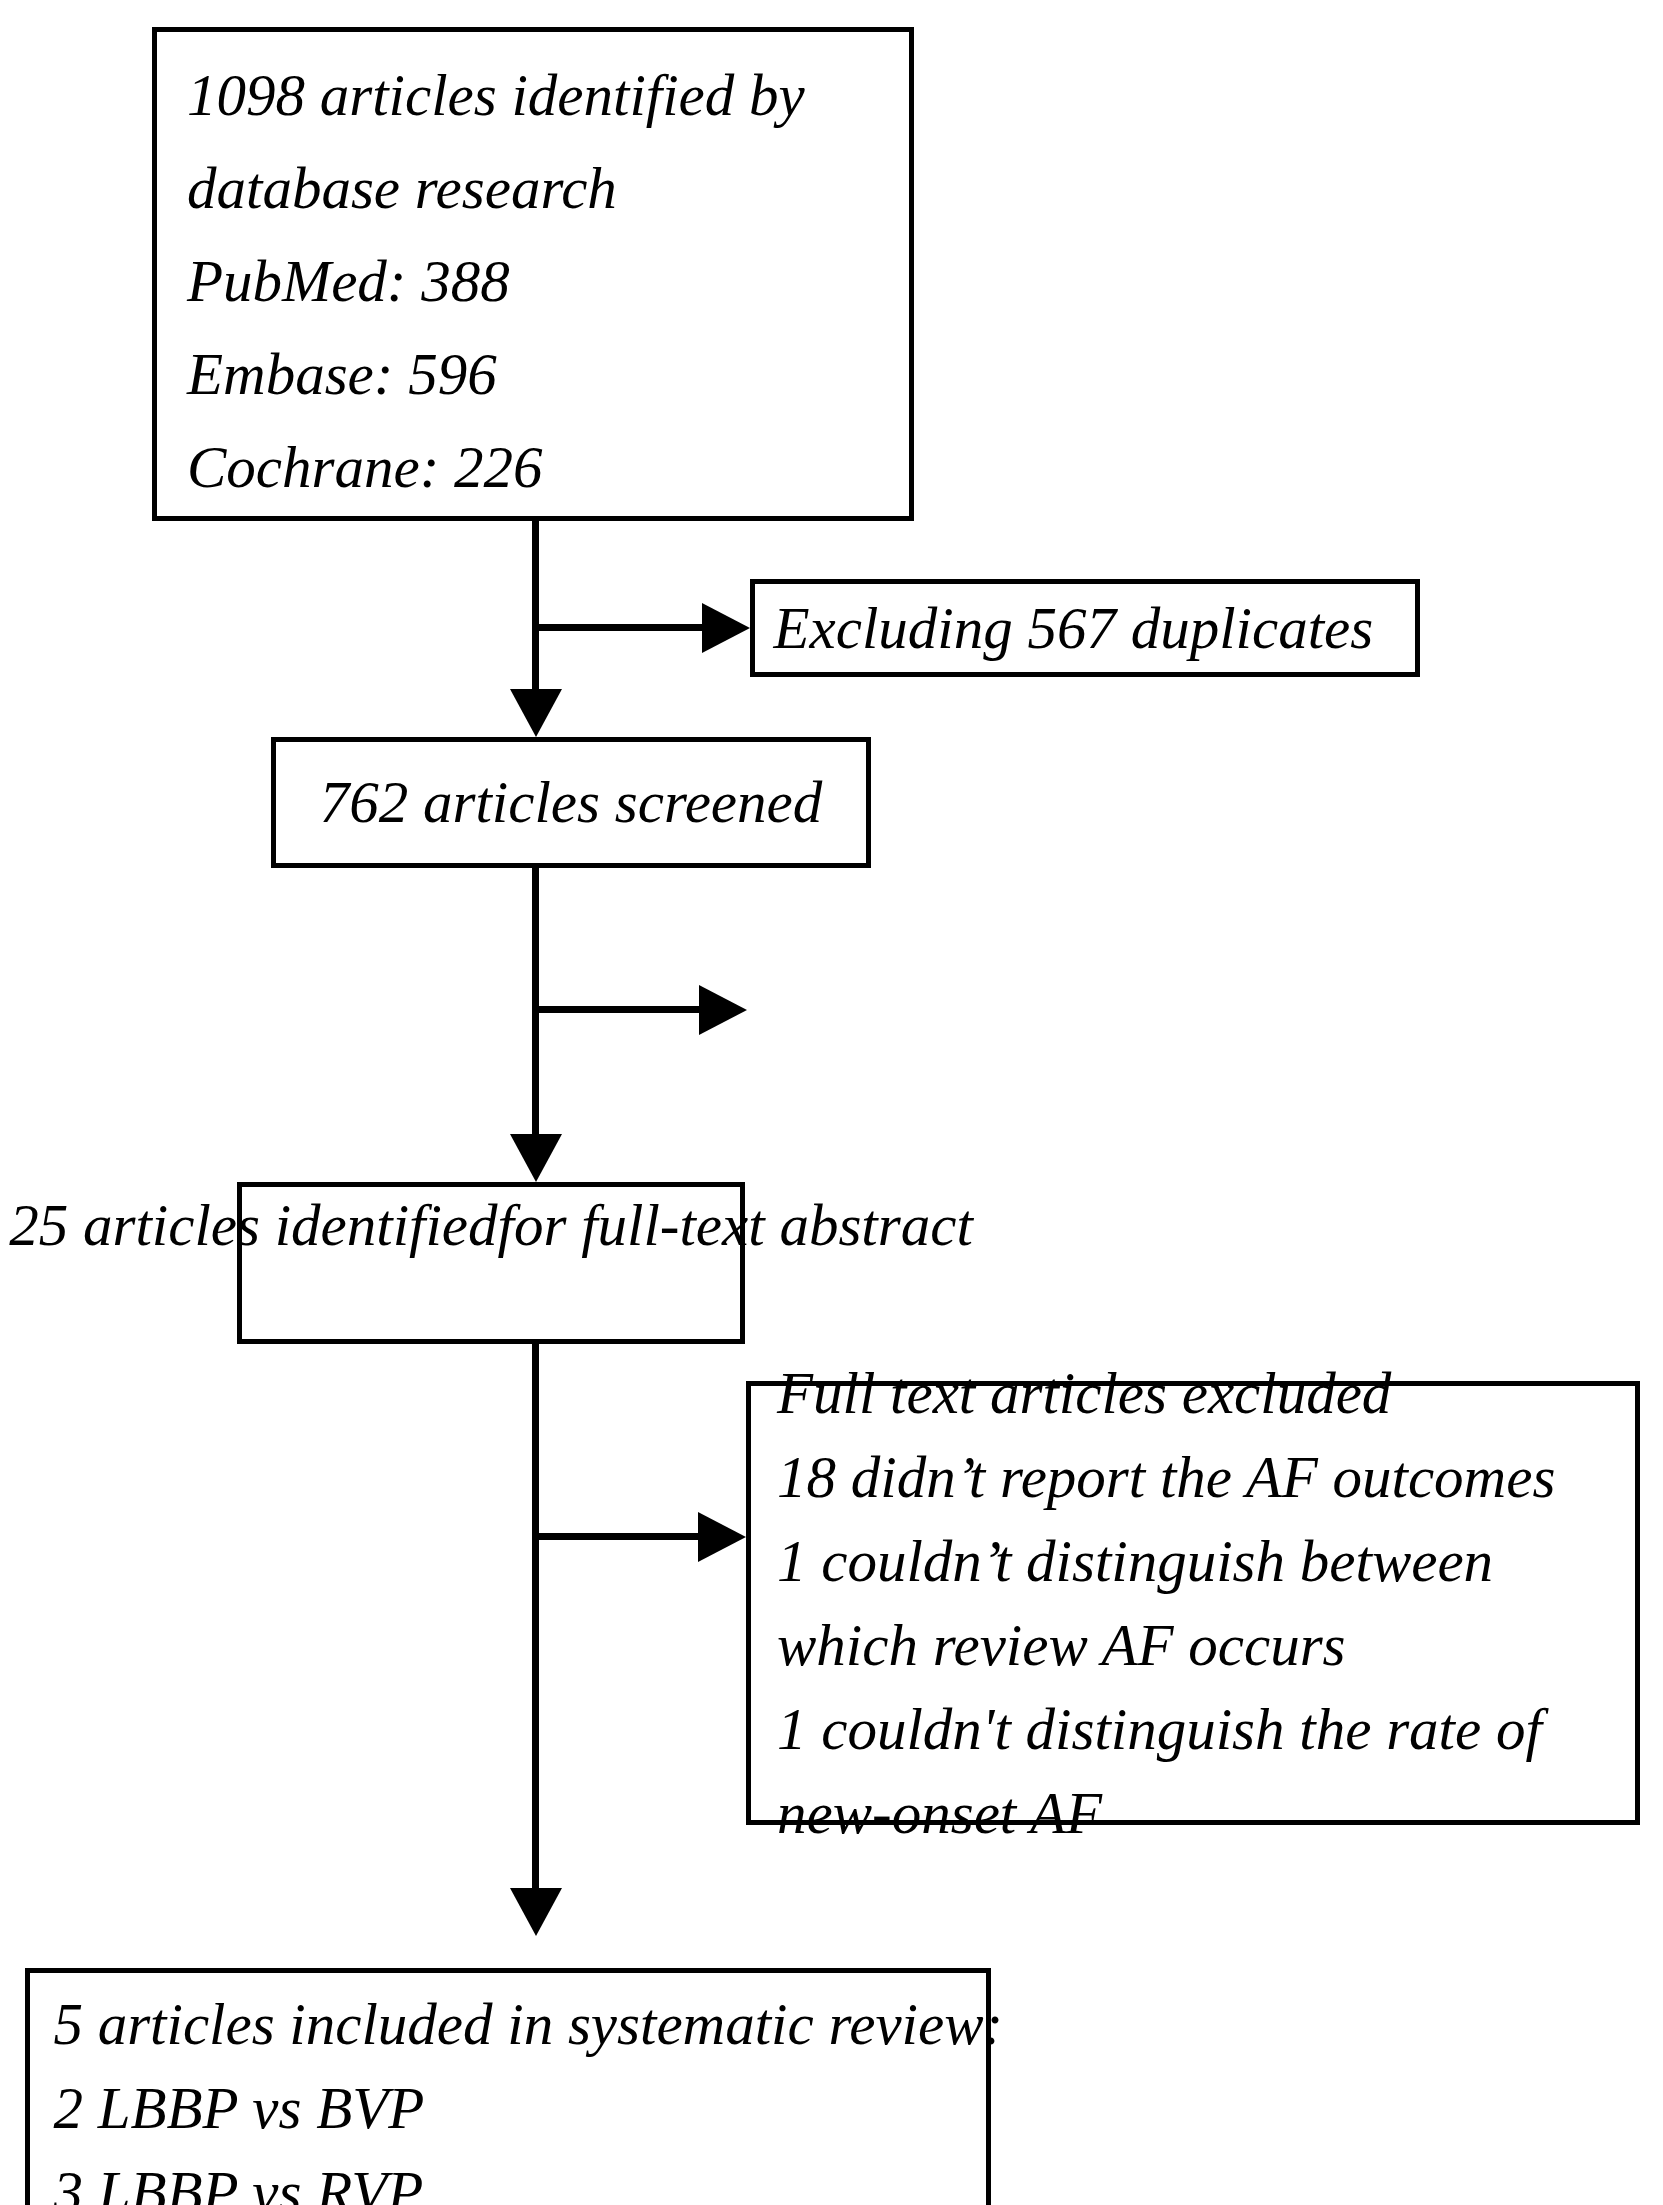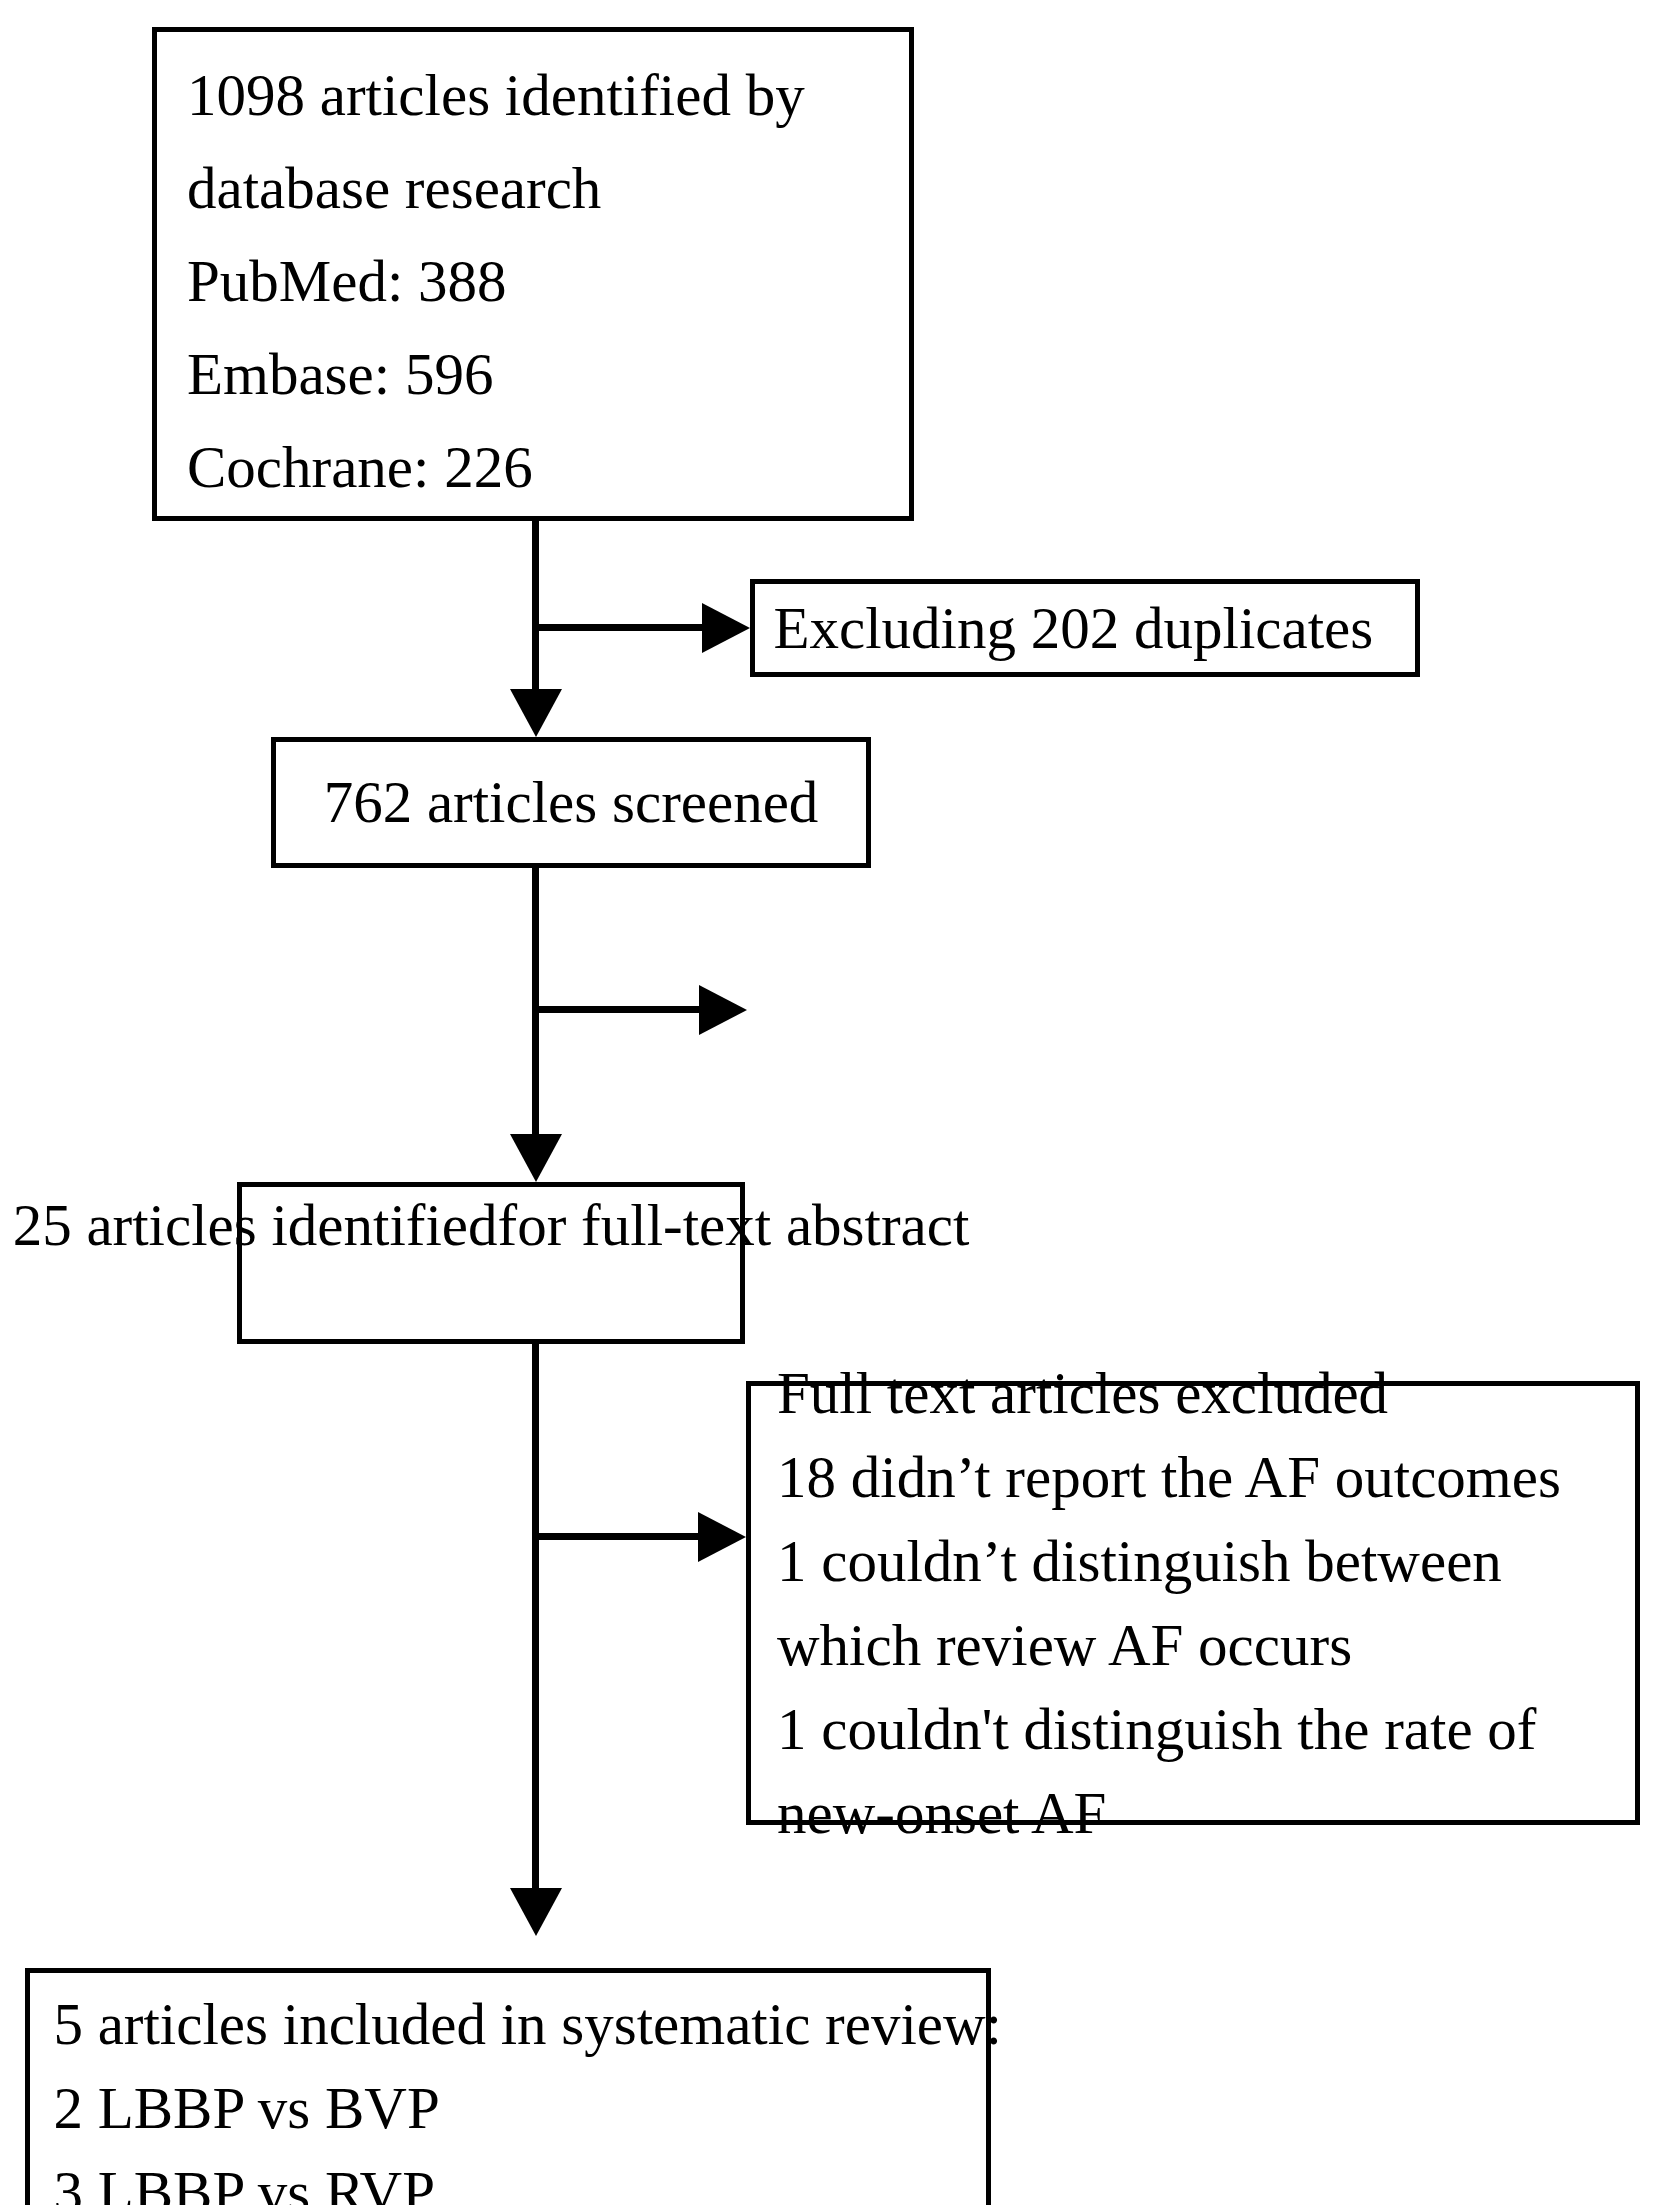--- a/index.html
+++ b/index.html
@@ -18,20 +18,21 @@
     overflow: hidden;
   }
   .box {
     position: absolute;
     background: #ffffff;
     border: 5.6px solid #000000;
     box-sizing: border-box;
   }
   .line {
     white-space: pre;
+    font-style: italic;
   }
   
   #box-identification {
     left: 152px; top: 27px; width: 762px; height: 494px;
     padding: 17.3px 0 0 30px;
     line-height: 93px;
   }
   
   #box-duplicates {
     left: 750px; top: 579px; width: 670px; height: 98px;
@@ -124,21 +125,21 @@
     <div class="line">Embase: 596</div>
     <div class="line">Cochrane: 226</div>
   </div>
 
   <div class="vline" id="v-seg-1"></div>
   <div class="hline" id="h-seg-1"></div>
   <div class="arrow-right" id="arrow-right-1"></div>
   <div class="arrow-down" id="arrow-down-1"></div>
 
   <div class="box" id="box-duplicates">
-    <div class="line">Excluding 202 duplicates</div>
+    <div class="line">Excluding 567 duplicates</div>
   </div>
 
   <div class="box" id="box-screened">
     <div class="line">762 articles screened</div>
   </div>
 
   <div class="vline" id="v-seg-2"></div>
   <div class="hline" id="h-seg-2"></div>
   <div class="arrow-right" id="arrow-right-2"></div>
   <div class="arrow-down" id="arrow-down-2"></div>

